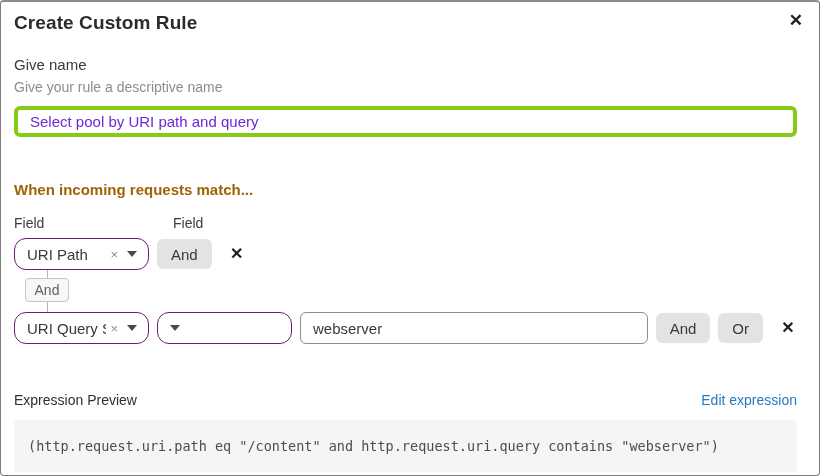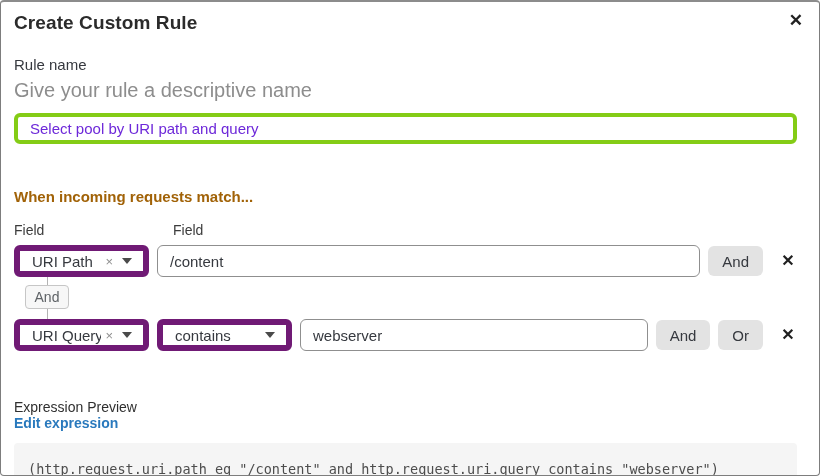--- a/index.html
+++ b/index.html
@@ -40,21 +40,21 @@
     padding: 4px;
     font-family: "Liberation Sans", sans-serif;
   }
   .rule-label {
     margin-top: 22px;
     font-size: 15px;
     color: #36393f;
   }
   .rule-hint {
     margin-top: 6px;
-    font-size: 20px;
+    font-size: 14px;
     color: #8d8d8d;
   }
   .rule-input {
     margin-top: 11px;
     width: 100%;
     height: 31px;
     border: 4px solid #84cc16;
     border-radius: 6px;
     padding: 0 12px;
     font-size: 15px;
@@ -80,22 +80,22 @@
   .labels-row .col-value    { flex: 1; }
   .cond-row {
     display: flex;
     gap: 8px;
     margin-top: 7px;
     align-items: center;
   }
   .select {
     width: 135px;
     height: 32px;
-    border: 6px solid #701a75;
-    border-radius: 6px;
+    border: 1px solid #701a75;
+    border-radius: 12px;
     background: #ffffff;
     display: flex;
     align-items: center;
     padding: 0 11px 0 12px;
     cursor: pointer;
     flex: none;
   }
   .select .select-text {
     flex: 1;
     font-size: 15px;
@@ -178,32 +178,30 @@
     color: #5f6367;
     display: flex;
     align-items: center;
     justify-content: center;
   }
   .expr-row {
     display: flex;
     justify-content: space-between;
     align-items: baseline;
     margin-top: 48px;
-    flex-direction: column;
   }
   .expr-label {
     font-size: 14px;
     color: #2f2f2f;
   }
   .expr-link {
     font-size: 14px;
     color: #2979bd;
     text-decoration: none;
     cursor: pointer;
-    font-weight: bold;
   }
   .code-block {
     margin-top: 12px;
     background: #f5f5f5;
     border-radius: 4px;
     padding: 18px 14px;
     font-family: "DejaVu Sans Mono", "Liberation Mono", monospace;
     font-size: 13.5px;
     color: #4d4d4d;
     white-space: nowrap;
@@ -211,59 +209,57 @@
   }
 </style>
 </head>
 <body>
 
 <div class="modal">
 
   <h1 class="modal-title">Create Custom Rule</h1>
   <button class="close-btn">✕</button>
 
-  <div class="rule-label">Rule name</div>
+  <div class="rule-label">Give name</div>
   <div class="rule-hint">Give your rule a descriptive name</div>
   <input class="rule-input" type="text" value="Select pool by URI path and query" style="">
 
   <div class="match-heading">When incoming requests match...</div>
 
   <div class="labels-row">
     <span class="col-field">Field</span>
     <span class="col-value">Field</span>
   </div>
 
   
   <div class="cond-row">
     <div class="select">
       <span class="select-text">URI Path</span>
       <span class="clear-x">×</span>
       <span class="caret"></span>
     </div>
-    <input class="value-input" type="text" value="/content" style="">
     <button class="conj-btn">And</button>
     <button class="remove-x">✕</button>
   </div>
 
   
   <div class="connector">
     <div class="vline top"></div>
     <div class="conn-badge">And</div>
     <div class="vline bottom"></div>
   </div>
 
   
   <div class="cond-row" style="margin-top:0;">
     <div class="select">
       <span class="select-text">URI Query St...</span>
       <span class="clear-x">×</span>
       <span class="caret"></span>
     </div>
     <div class="select">
-      <span class="select-text">contains</span>
       <span class="caret"></span>
     </div>
     <input class="value-input" type="text" value="webserver" style="">
     <button class="conj-btn">And</button>
     <button class="conj-btn">Or</button>
     <button class="remove-x">✕</button>
   </div>
 
   <div class="expr-row">
     <span class="expr-label">Expression Preview</span>

